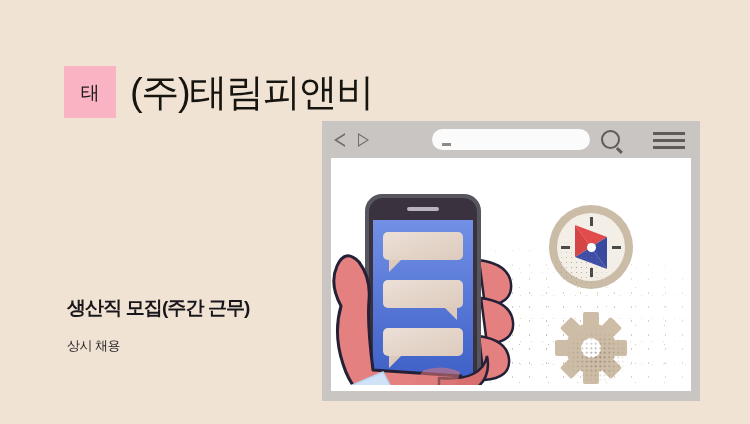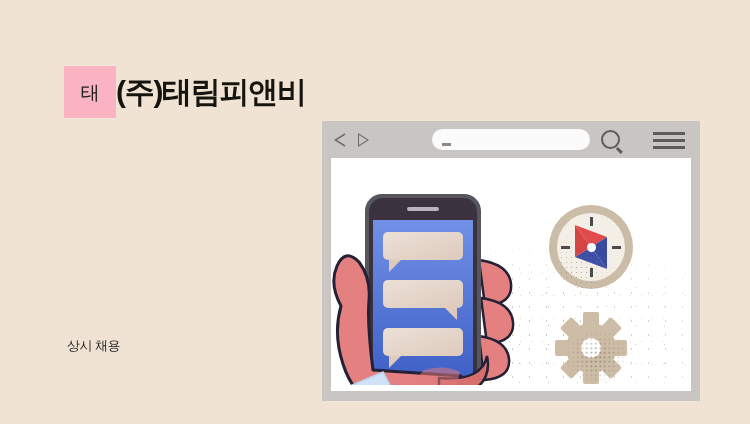--- a/index.html
+++ b/index.html
@@ -38,22 +38,23 @@
     flex: 0 0 auto;
   }
   #logo-badge span {
     font-size: 19px;
     font-weight: 400;
     color: #1c1c1c;
     line-height: 1;
     letter-spacing: -0.5px;
   }
   #company-name {
-    font-size: 30px;
-    font-weight: 700;
+    margin-left: 14px;
+    font-size: 38px;
+    font-weight: 400;
     color: #16140f;
     letter-spacing: -1.3px;
     white-space: nowrap;
     line-height: 1;
   }
   #job-title {
     position: absolute;
     left: 67px;
     top: 295px;
     font-size: 19px;
@@ -292,20 +293,21 @@
 
 <div id="stage">
 
   <div id="company-header">
     <div id="logo-badge">
       <span>태</span>
     </div>
     <div id="company-name">(주)태림피앤비</div>
   </div>
 
+  <div id="job-title">생산직 모집(주간 근무)</div>
   <div id="job-subtitle">상시 채용</div>
 
   <div id="browser-window">
 
     <div id="browser-toolbar">
       <div class="nav-arrow" id="back-icon"></div>
       <div class="nav-arrow" id="forward-icon"></div>
 
       <div id="address-bar">
         <div id="address-cursor"></div>

